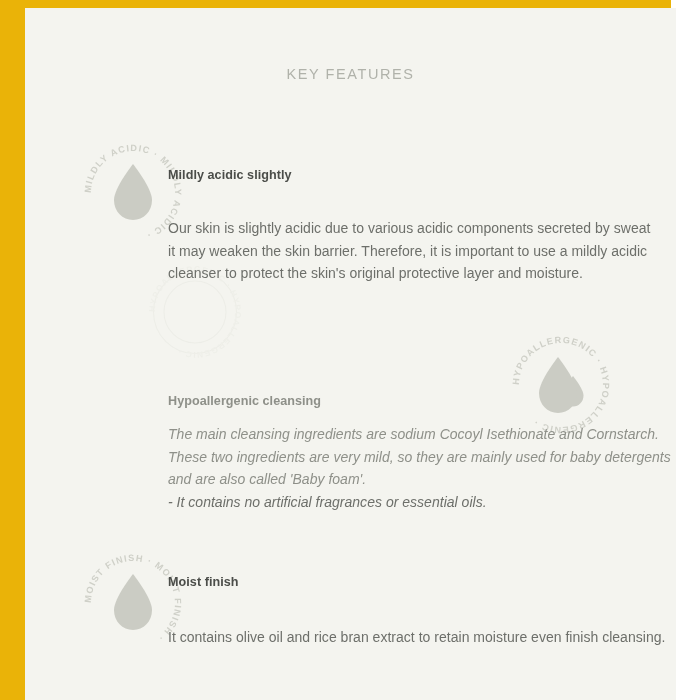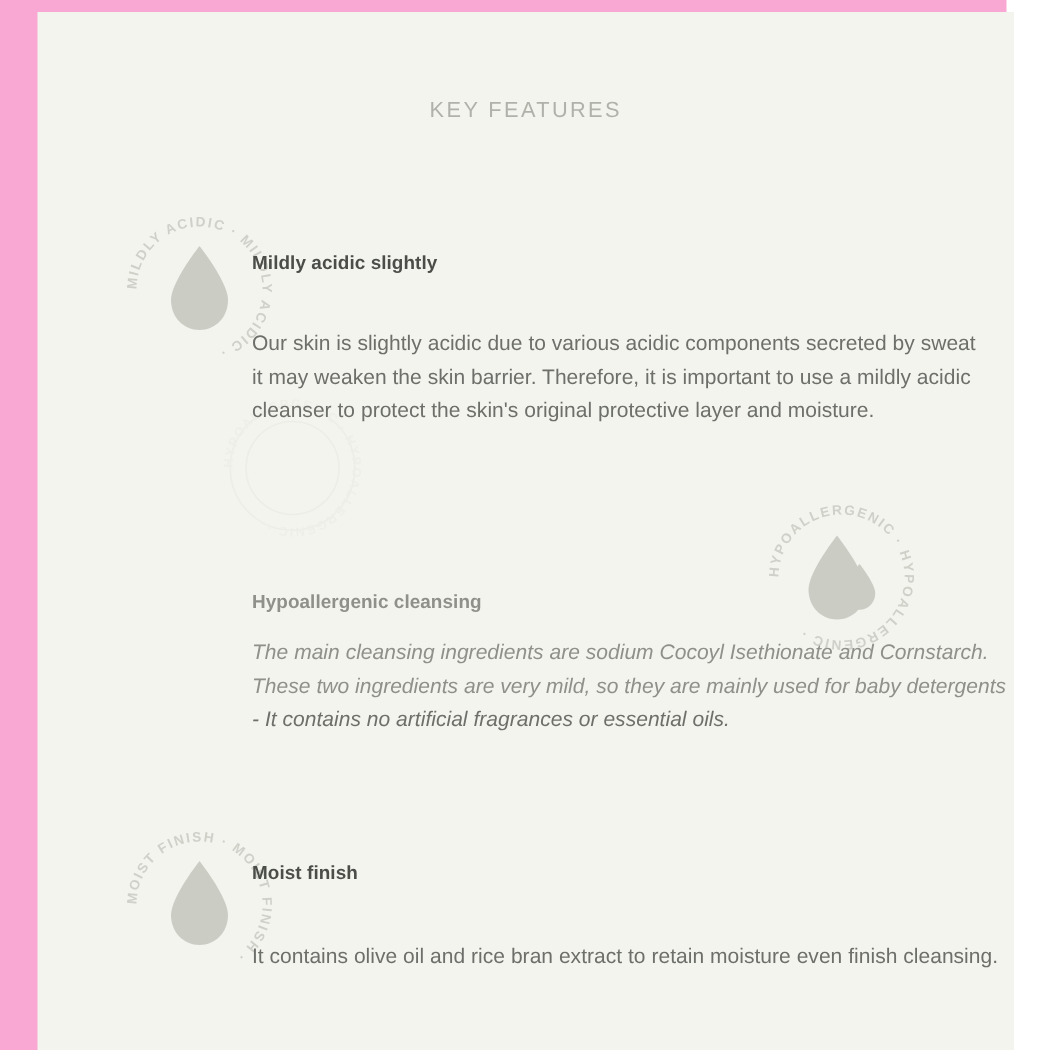--- a/index.html
+++ b/index.html
@@ -12,21 +12,21 @@
     height: 700px;
     background: #ffffff;
     font-family: "Liberation Sans", sans-serif;
     overflow: hidden;
   }
 
   #page {
     position: relative;
     width: 671px;
     height: 700px;
-    background: #f9a8d4;
+    background: #eab308;
   }
 
   
   #panel {
     position: absolute;
     left: 25px;
     top: 8px;
     width: 651px;
     height: 692px;
     background: #f4f4ef;
@@ -199,20 +199,21 @@
             <path class="drop-shape" d="M50 25 C50 25 31 49 31 61 C31 72.6 39.5 81 50 81 C60.5 81 69 72.6 69 61 C69 49 50 25 50 25 Z"></path>
           </svg>
         </div>
       </div>
 
       <div class="feature-heading washed" style="top:386px;">Hypoallergenic cleansing</div>
 
       <div class="feature-body" style="top:415px;font-style:italic;">
         <div class="line washed">The main cleansing ingredients are sodium Cocoyl Isethionate and Cornstarch.</div>
         <div class="line washed">These two ingredients are very mild, so they are mainly used for baby detergents</div>
+        <div class="line washed">and are also called 'Baby foam'.</div>
         <div class="line">- It contains no artificial fragrances or essential oils.</div>
       </div>
     </div>
 
     <div class="feature">
 
       <div class="stamp" style="left:55px; top:542px;">
         <svg viewBox="0 0 106 106">
           <defs>
             <path id="arc3" d="M 53,53 m -42,0 a 42,42 0 1,1 84,0 a 42,42 0 1,1 -84,0"></path>

